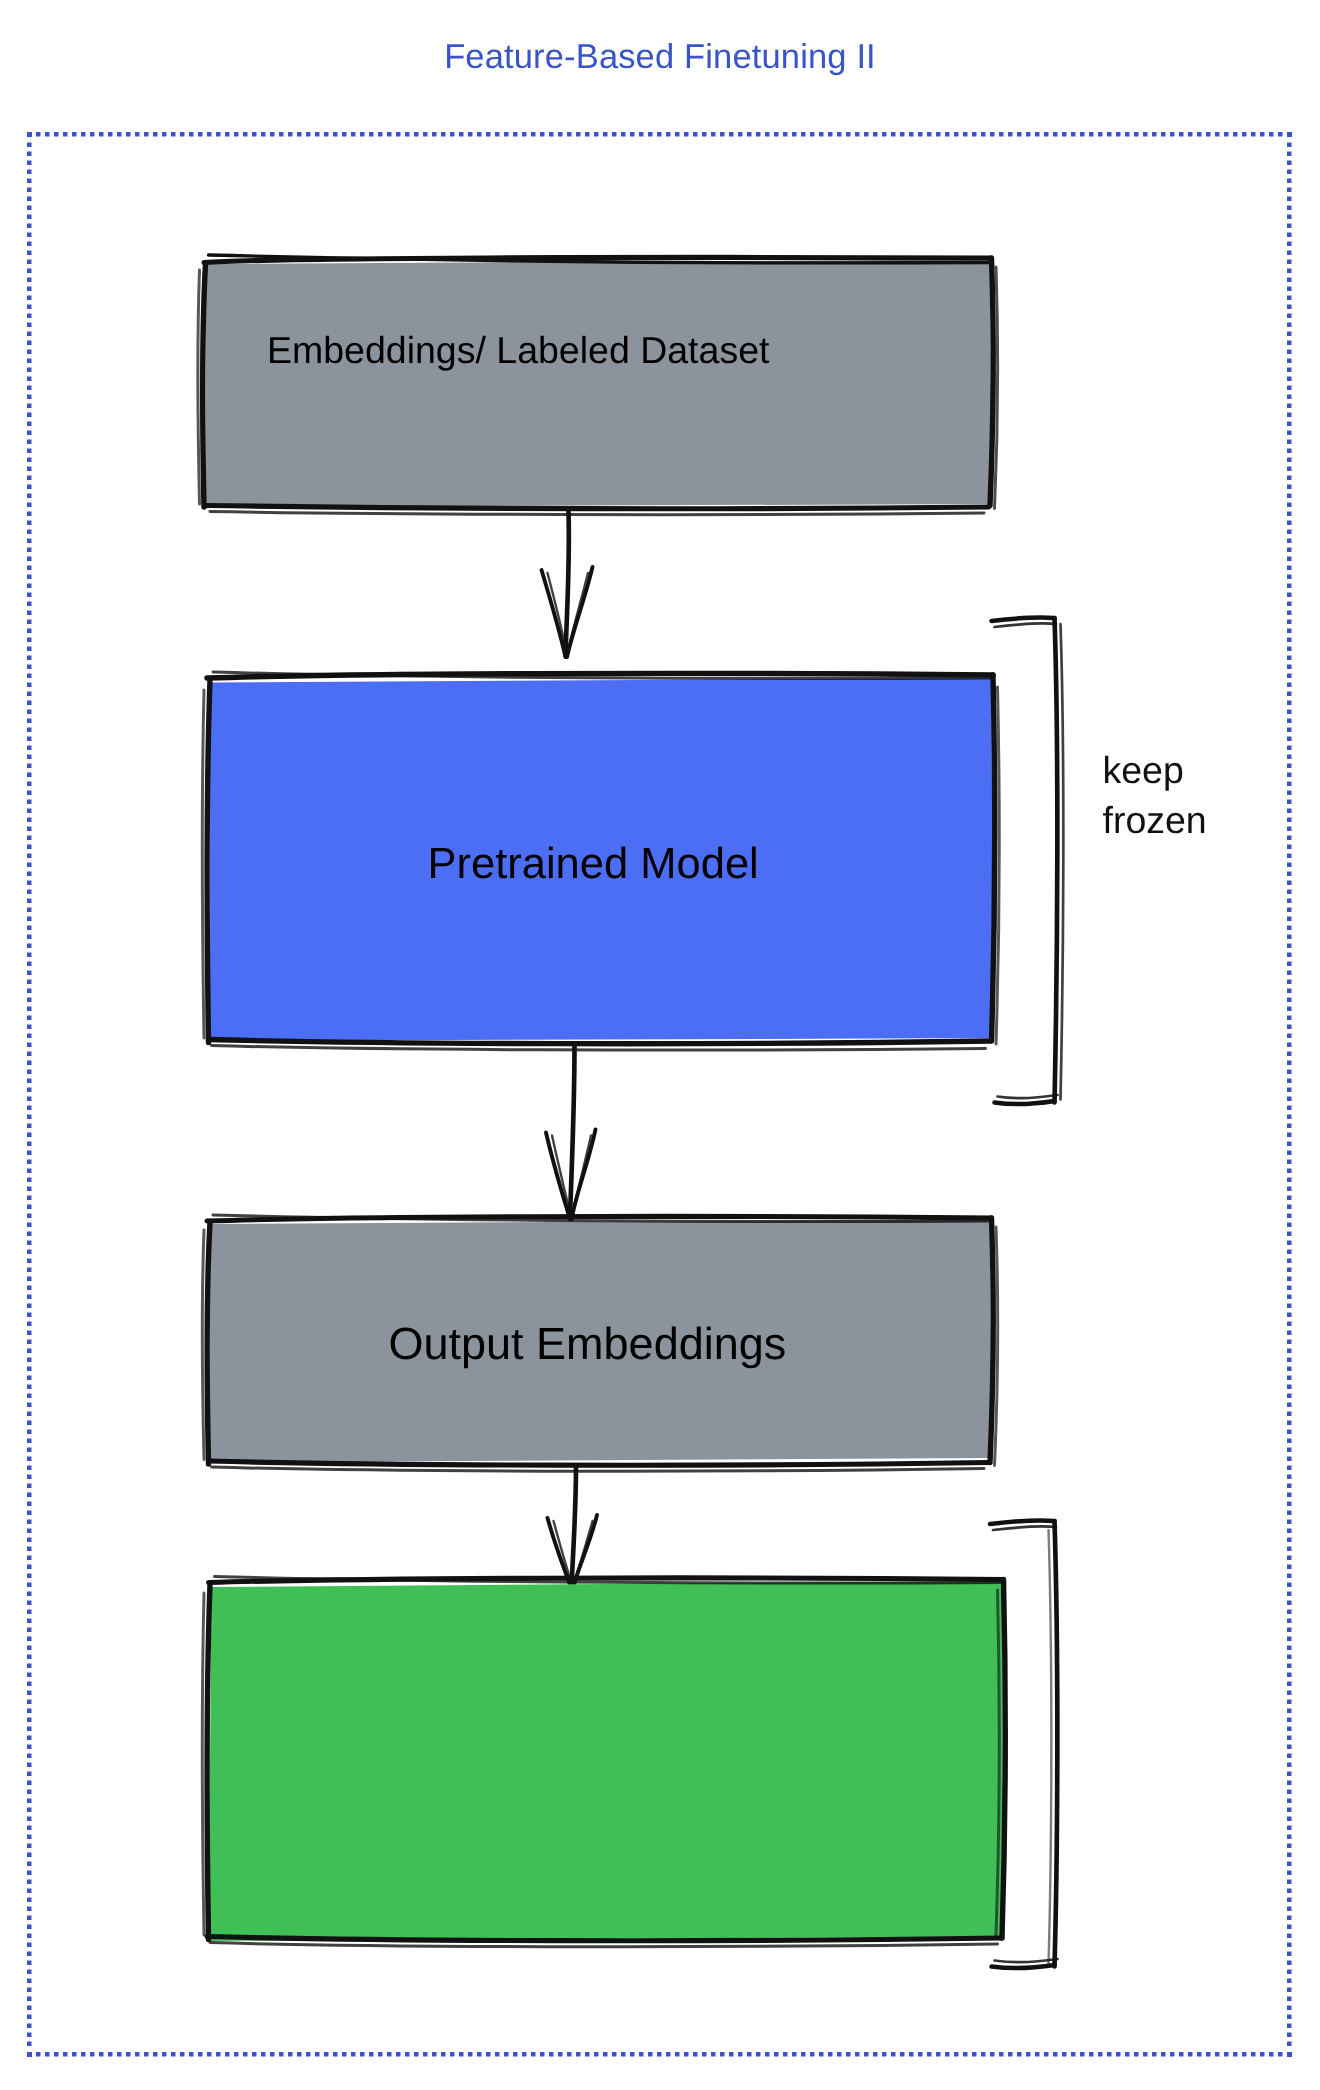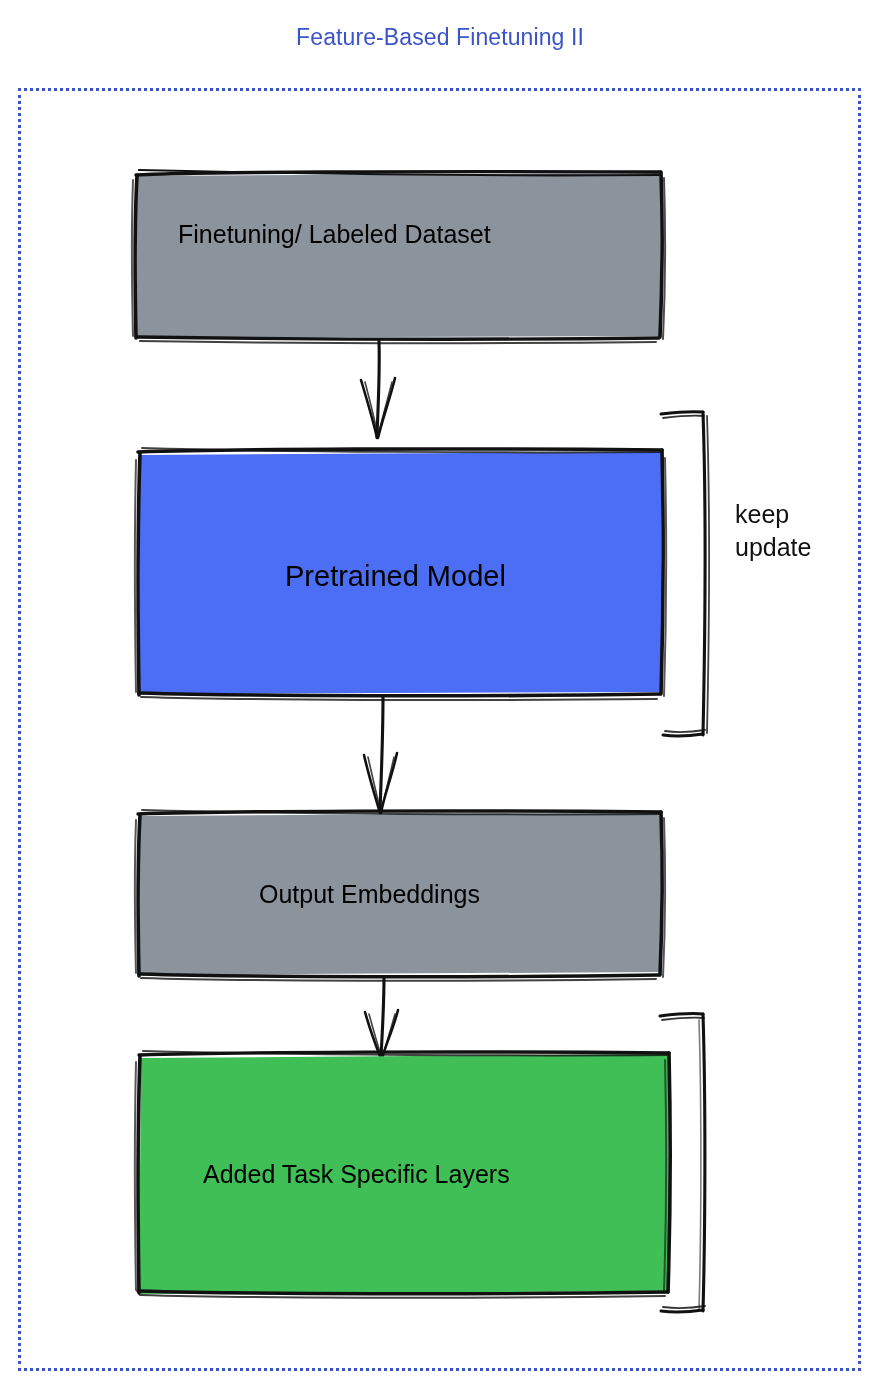--- a/index.html
+++ b/index.html
@@ -59,21 +59,21 @@
     font-size: 25px;
     left: 178px;
     top: 220px;
   }
   .label-pretrained {
     font-size: 29px;
     left: 285px;
     top: 560px;
   }
   .label-embeddings {
-    font-size: 25px;
+    font-size: 30px;
     left: 259px;
     top: 880px;
   }
   .label-layers {
     font-size: 25px;
     left: 203px;
     top: 1160px;
   }
   .bracket-label {
     position: absolute;
@@ -188,25 +188,24 @@
       <path d="M660,1016 C677,1014 692,1013 703,1014" fill="none" stroke="#111" stroke-width="3" stroke-linecap="round"></path>
       <path d="M662,1020 C679,1018 693,1017 704,1018" fill="none" stroke="#111" stroke-width="1.8" stroke-linecap="round" opacity="0.85"></path>
       <path d="M703,1014 C706,1110 705,1240 703,1311" fill="none" stroke="#111" stroke-width="3.1" stroke-linecap="round"></path>
       <path d="M699,1020 C702,1115 701,1242 699,1309" fill="none" stroke="#111" stroke-width="1.6" stroke-linecap="round" opacity="0.55"></path>
       <path d="M703,1310 C690,1312 676,1313 661,1311" fill="none" stroke="#111" stroke-width="3" stroke-linecap="round"></path>
       <path d="M705,1306 C692,1308 678,1309 663,1307" fill="none" stroke="#111" stroke-width="1.8" stroke-linecap="round" opacity="0.85"></path>
     </g>
 
   </svg>
 
-  <div class="node-label label-dataset">Finetuning/ Labeled Dataset</div>
+  <div class="node-label label-dataset">Embeddings/ Labeled Dataset</div>
 
   <div class="node-label label-pretrained">Pretrained Model</div>
 
   <div class="node-label label-embeddings">Output Embeddings</div>
 
-  <div class="node-label label-layers">Added Task Specific Layers</div>
 
   <div class="bracket-label label-keep-frozen">keep
-update</div>
+frozen</div>
 
 
 </div>
 
 </body></html>

